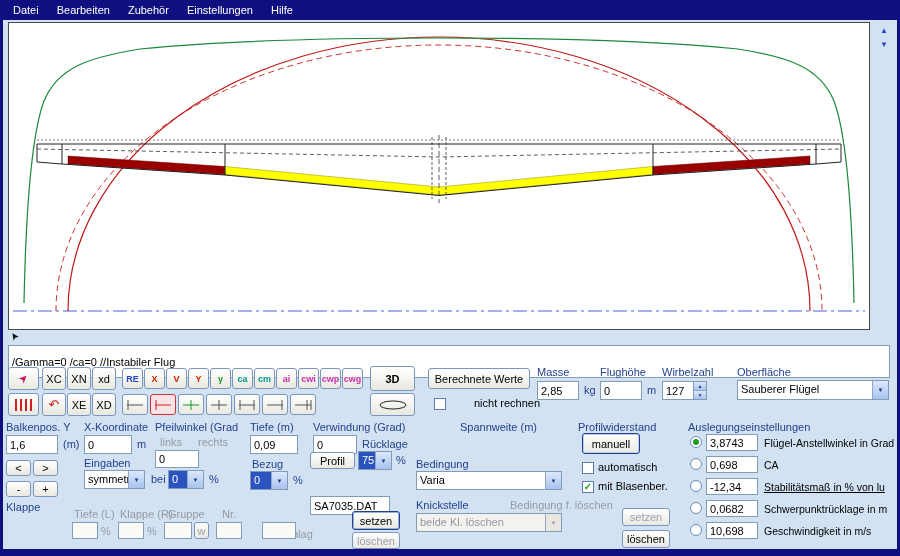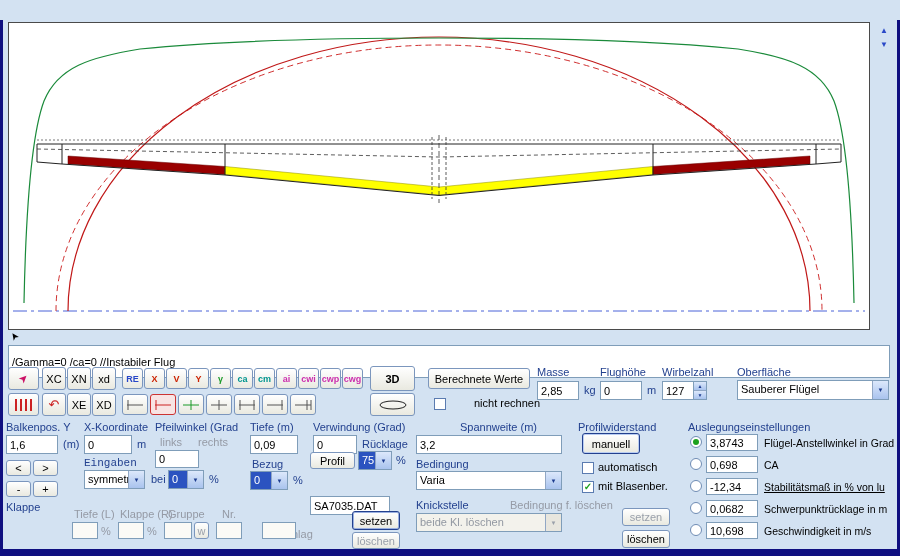--- a/index.html
+++ b/index.html
@@ -67,20 +67,27 @@
   .c-blue{color:#2847c8;}.c-red{color:#cc2200;}.c-green{color:#1a9a28;}
   .c-teal{color:#00958f;}.c-pink{color:#cc2fae;}
 
   .hatch-icon{width:18px;height:12px;background:repeating-linear-gradient(90deg,#cc2222 0 2px,transparent 2px 5px);}
 </style>
 </head>
 <body>
 
 <div class="app">
 
+  <div class="menubar">
+    <span class="menu-item">Datei</span>
+    <span class="menu-item">Bearbeiten</span>
+    <span class="menu-item">Zubehör</span>
+    <span class="menu-item">Einstellungen</span>
+    <span class="menu-item">Hilfe</span>
+  </div>
 
   <div class="canvas">
     <svg viewBox="0 0 858 306">
 
       <line x1="3" y1="288" x2="855" y2="288" stroke="#4a63d8" stroke-width="1" stroke-dasharray="14 4 3 4"></line>
 
       <path d="M 46 288 A 383 266 0 0 1 812 288" fill="none" stroke="#d03030" stroke-width="1" stroke-dasharray="6 4"></path>
 
       <path d="M 58 288 A 371 274 0 0 1 800 288" fill="none" stroke="#c01818" stroke-width="1.2"></path>
 
@@ -227,21 +234,21 @@
   <input class="inp" style="left: 6px; top: 435px; width: 52px; height: 19px;" value="1,6">
   <span class="lbl" style="left:63px;top:438px;">(m)</span>
   <button class="btn" style="left:6px;top:460px;width:25px;height:16px;">&lt;</button>
   <button class="btn" style="left:33px;top:460px;width:25px;height:16px;">&gt;</button>
   <button class="btn" style="left:6px;top:481px;width:25px;height:16px;">-</button>
   <button class="btn" style="left:33px;top:481px;width:25px;height:16px;">+</button>
 
   <span class="lbl" style="left:84px;top:421px;">X-Koordinate</span>
   <input class="inp" style="left: 84px; top: 435px; width: 48px; height: 19px;" value="0">
   <span class="lbl" style="left:137px;top:438px;">m</span>
-  <span class="lbl" style="left:84px;top:457px;font-family:Liberation Mono, monospace;">Eingaben</span>
+  <span class="lbl" style="left:84px;top:457px;">Eingaben</span>
   <span class="sel" style="left:84px;top:470px;width:61px;height:19px;">
     <span class="txt">symmetr</span>
     <span class="arr">▼</span>
   </span>
 
   <span class="lbl" style="left:155px;top:421px;">Pfeilwinkel (Grad</span>
   <span class="lbl gray" style="left:160px;top:436px;">links</span>
   <span class="lbl gray" style="left:198px;top:436px;">rechts</span>
   <input class="inp" style="left: 155px; top: 450px; width: 44px; height: 18px;" value="0">
   <span class="lbl" style="left:151px;top:473px;">bei</span>
@@ -266,21 +273,20 @@
 
   <button class="btn" style="left:310px;top:452px;width:45px;height:17px;">Profil</button>
   <span class="sel hl" style="left:358px;top:451px;width:34px;height:19px;">
     <span class="txt">75</span>
     <span class="arr">▼</span>
   </span>
   <span class="lbl" style="left:396px;top:454px;">%</span>
   <input class="inp" style="left: 310px; top: 496px; width: 80px; height: 19px;" value="SA7035.DAT">
 
   <span class="lbl" style="left:416px;top:421px;margin-left:44px;">Spannweite (m)</span>
-  <input class="inp" style="left: 416px; top: 435px; width: 146px; height: 19px;" value="3,2">
   <span class="lbl" style="left:416px;top:458px;">Bedingung</span>
   <span class="sel" style="left:416px;top:471px;width:146px;height:19px;">
     <span class="txt">Varia</span>
     <span class="arr">▼</span>
   </span>
 
   <span class="lbl" style="left:416px;top:499px;">Knickstelle</span>
   <span class="lbl gray" style="left:510px;top:499px;">Bedingung f. löschen</span>
   <span class="sel disabled" style="left:416px;top:513px;width:146px;height:19px;">
     <span class="txt">beide Kl. löschen</span>

